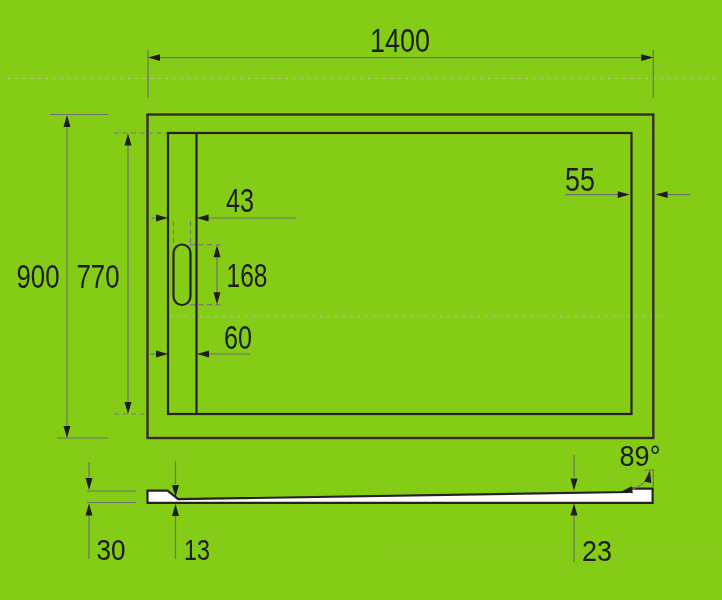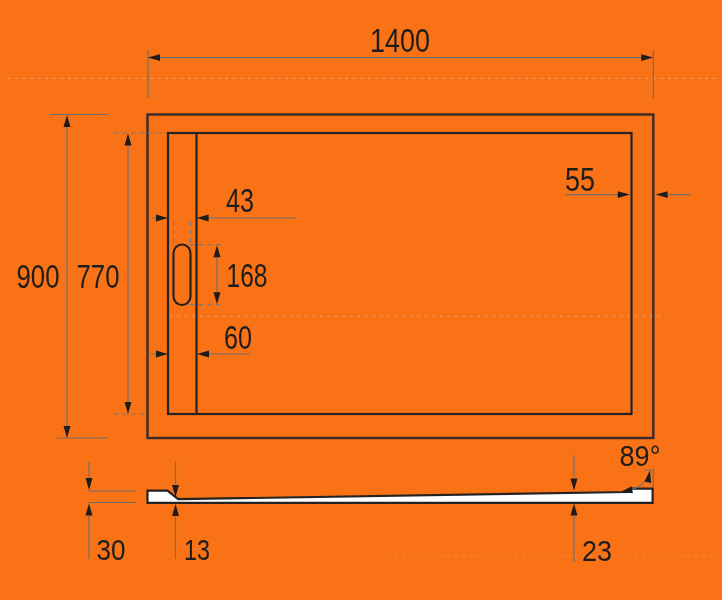--- a/index.html
+++ b/index.html
@@ -7,21 +7,21 @@
     padding: 0;
     background: #ffffff;
     width: 722px;
     height: 600px;
     overflow: hidden;
   }
   .stage {
     position: relative;
     width: 722px;
     height: 600px;
-    background: #f97316;
+    background: #84cc16;
   }
   svg { display: block; }
 
   
   .outline {
     fill: none;
     stroke: #262223;
     stroke-width: 2.2;
     stroke-linejoin: miter;
   }

